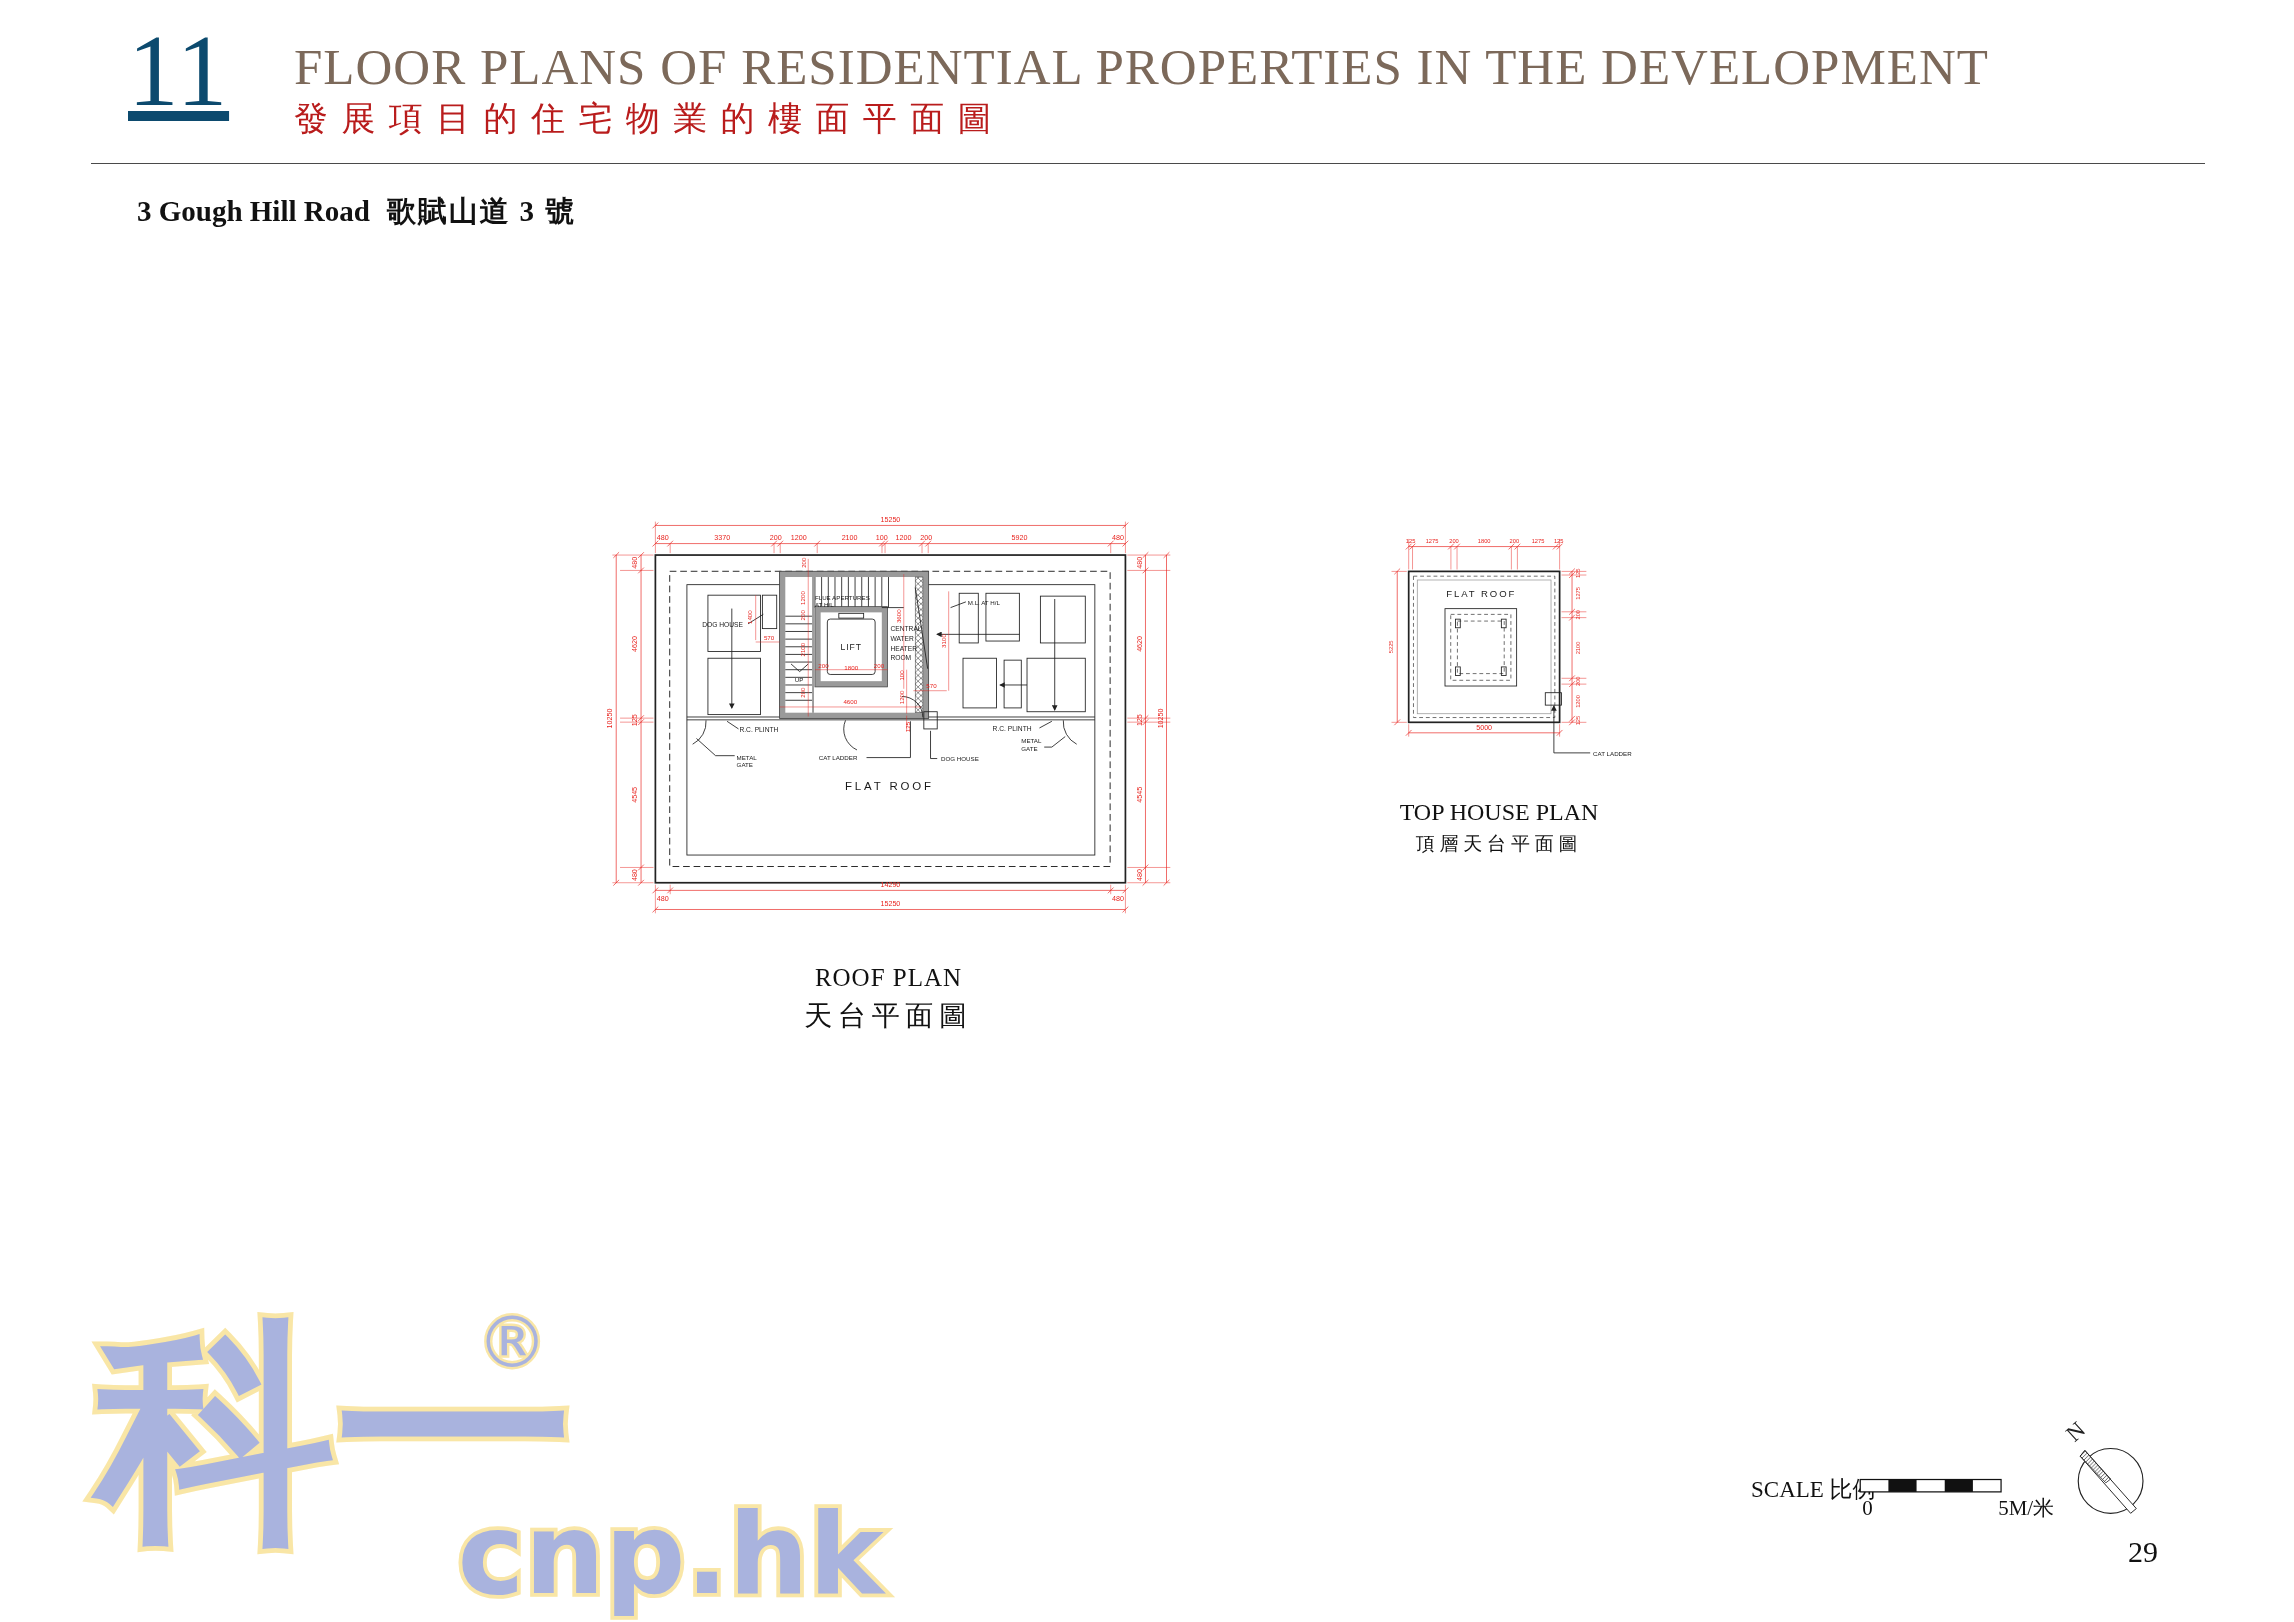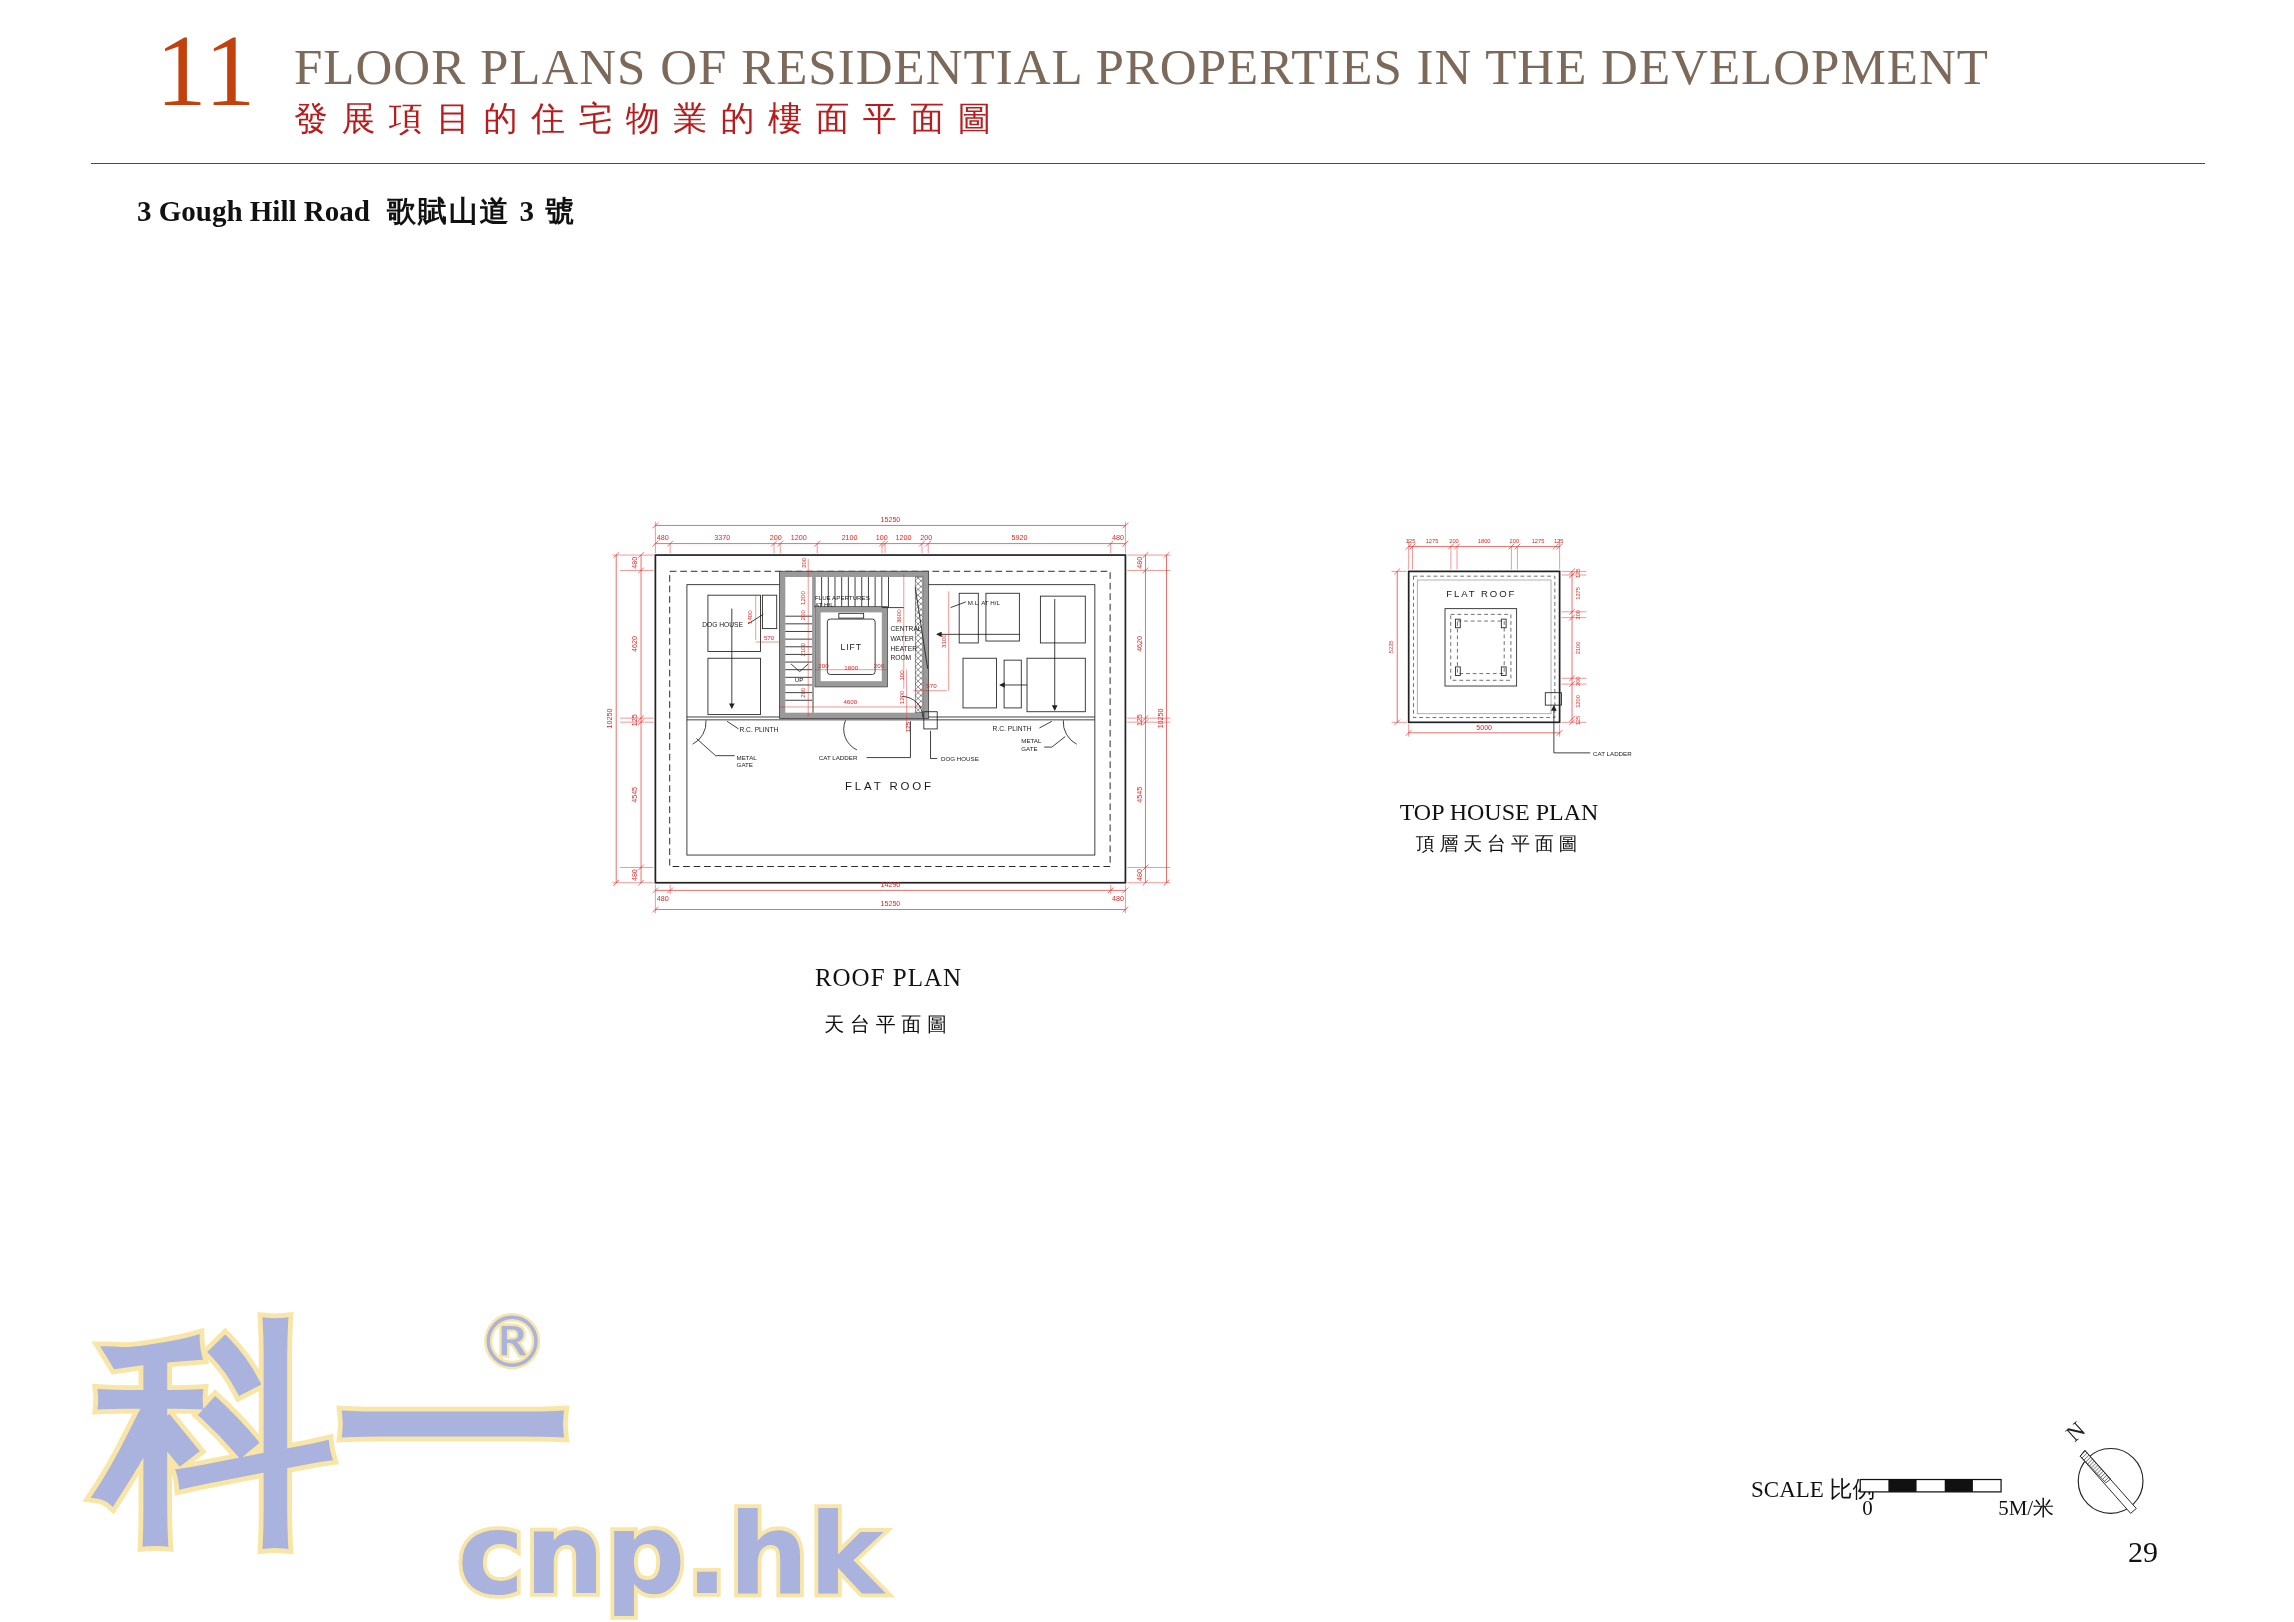--- a/index.html
+++ b/index.html
@@ -1,29 +1,29 @@
 <!DOCTYPE html>
 <html><head>
 <meta charset="utf-8">
 <style>
   html,body{margin:0;padding:0;background:#ffffff;}
   body{width:2294px;height:1622px;position:relative;overflow:hidden;
        font-family:"Liberation Serif",serif;color:#111;}
   .abs{position:absolute;}
   
-  .sec-num{left:156px;top:21px;font-size:101px;line-height:1;color:#c2410c;letter-spacing:1.9px;}
+  .sec-num{left:128px;top:21px;font-size:101px;line-height:1;color:#0c4a6e;letter-spacing:1.9px;text-decoration:underline;}
   .title-en{left:294px;top:38px;font-size:51px;color:#7c695a;letter-spacing:1px;white-space:nowrap;}
   .title-zh{left:294px;top:96px;font-size:34px;color:#b91c1c;letter-spacing:13.4px;white-space:nowrap;}
   .rule{left:91px;top:163px;width:2114px;height:0;border-top:1.9px solid #4a4a4a;}
   .subtitle{left:137px;top:192px;font-size:29px;font-weight:bold;white-space:nowrap;}
   .subtitle .zh{margin-left:17px;letter-spacing:1.9px;}
   
   .caption{text-align:center;}
   .cap-en{font-size:25px;letter-spacing:1px;}
-  .cap-zh{font-size:20px;letter-spacing:5.7px;margin-top:19px;}
+  .cap-zh{font-size:28px;letter-spacing:5.7px;margin-top:5px;}
   .cap2-en{font-size:24px;}
   .cap2-zh{font-size:19px;letter-spacing:4.8px;margin-top:4.8px;}
   
   .scale-label{left:1751px;top:1474px;font-size:23px;white-space:nowrap;}
   .page-num{left:2128px;top:1535px;font-size:30px;}
   
   svg{overflow:visible;}
   svg text{font-family:"Liberation Sans",sans-serif;}
   .bl{stroke:#222;fill:none;stroke-width:0.9;}
   .blh{stroke:#222;fill:none;stroke-width:1.8;}

